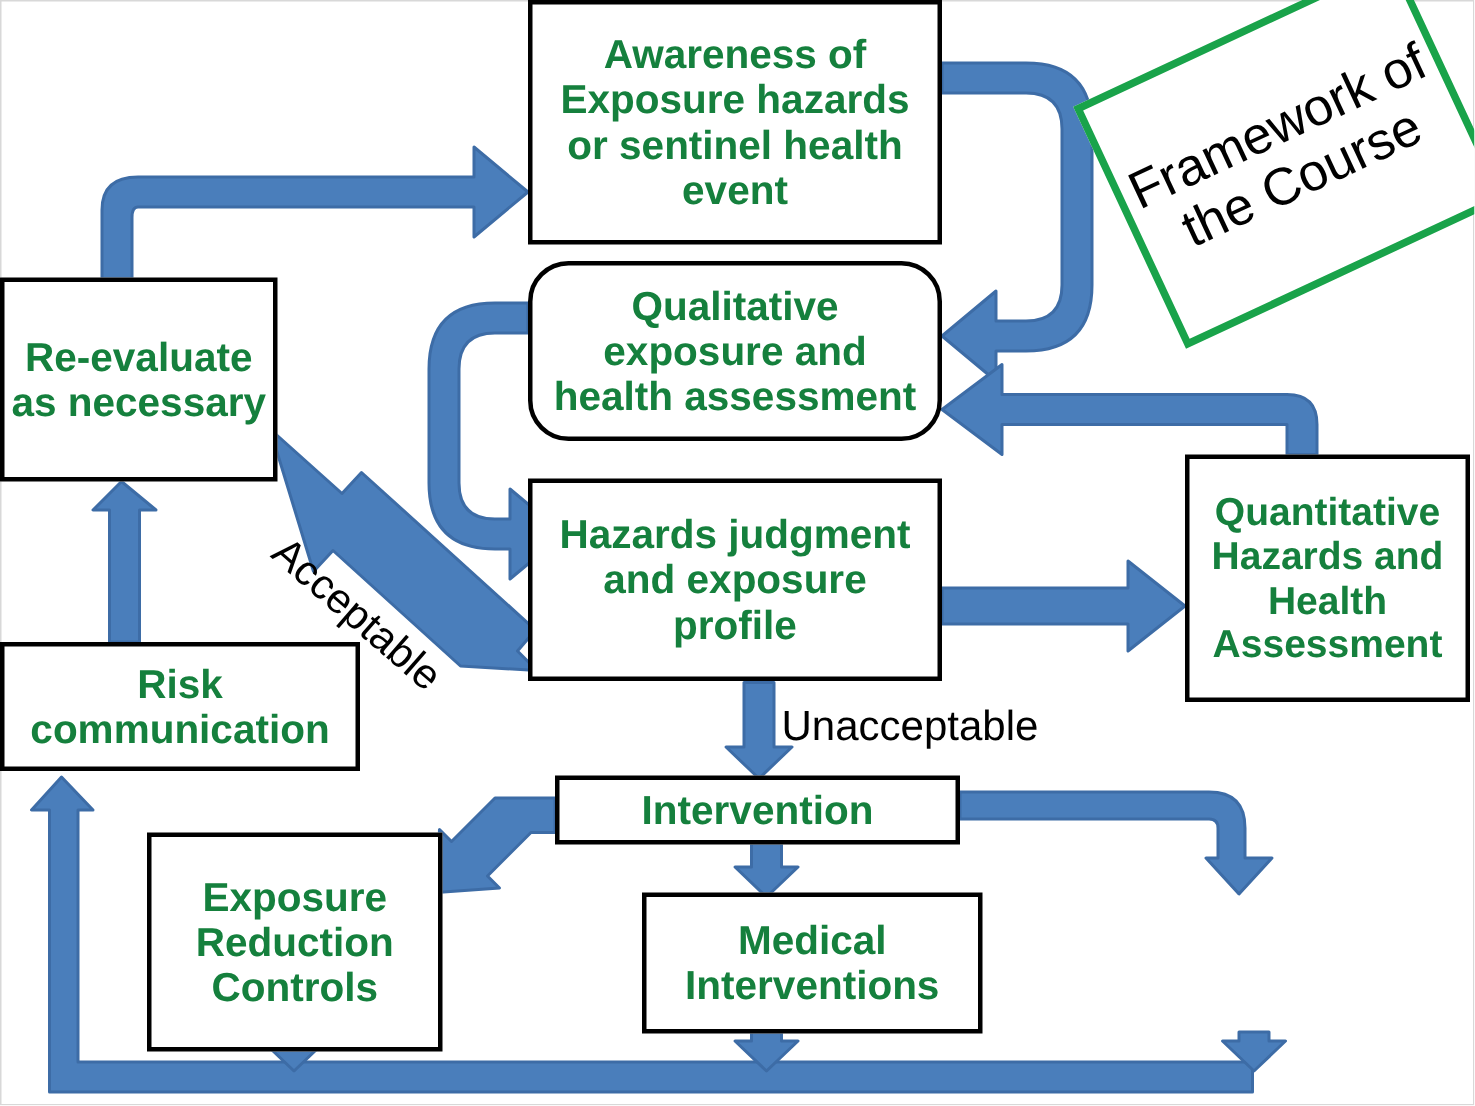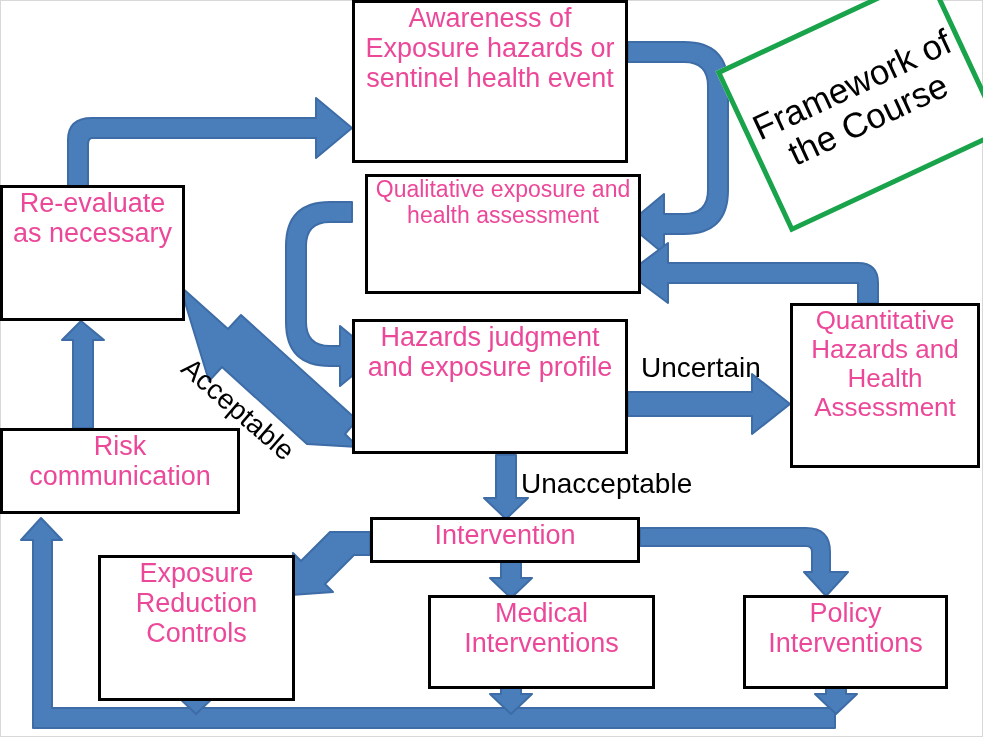--- a/index.html
+++ b/index.html
@@ -1,22 +1,22 @@
 <!DOCTYPE html>
 <html><head>
 <meta charset="utf-8">
 <style>
   html,body{margin:0;padding:0;background:#ffffff;}
   body{font-family:"Liberation Sans","DejaVu Sans",sans-serif;}
   #canvas{position:relative;width:983px;height:737px;background:#fff;overflow:hidden;}
   #canvas::after{content:"";position:absolute;left:0;top:0;right:0;bottom:0;border:1px solid #d8d8d8;pointer-events:none;box-sizing:border-box;}
 
   .node{position:absolute;box-sizing:border-box;border:3px solid #000;background:#fff;
-        display:flex;justify-content:center;text-align:center;
-        color:#ec4899;line-height:1.12;z-index:5;}
+        display:flex;align-items:center;justify-content:center;text-align:center;
+        color:#15803d;line-height:1.12;z-index:5;font-weight:bold;}
   .node span{display:block;padding:0 4px;}
 
   .label{position:absolute;color:#000;white-space:nowrap;z-index:8;background:transparent;}
 
   .framebox{position:absolute;box-sizing:border-box;border:5px solid #19a34a;background:#fff;
             display:flex;align-items:center;justify-content:center;text-align:center;
             color:#000;line-height:1.1;z-index:6;}
 
   svg.arrows{position:absolute;left:0;top:0;width:983px;height:737px;z-index:2;}
   .abody{fill:#4a7ebb;stroke:#3d6ca6;stroke-width:2;stroke-linejoin:round;}
@@ -65,21 +65,21 @@
     <path class="abody" d="M 501,688 L 501,694 L 490,694 L 511,714 L 532,694 L 521,694 L 521,688 Z"></path>
 
     <path class="abody" d="M 826,688 L 826,694 L 815,694 L 836,714 L 857,694 L 846,694 L 846,688 Z"></path>
 
   </svg>
 
   <div class="node" style="left:352px;top:0px;width:276px;height:163px;font-size:27px;">
     <span>Awareness of Exposure hazards or sentinel health event</span>
   </div>
 
-  <div class="node" style="left:365px;top:174px;width:276px;height:120px;font-size:23px;">
+  <div class="node" style="left:352px;top:174px;width:276px;height:120px;font-size:27px;border-radius:27px;">
     <span>Qualitative exposure and health assessment</span>
   </div>
 
   <div class="node" style="left:352px;top:319px;width:276px;height:135px;font-size:27px;">
     <span>Hazards judgment and exposure profile</span>
   </div>
 
   <div class="node" style="left:790px;top:303px;width:190px;height:165px;font-size:26px;">
     <span>Quantitative Hazards and Health Assessment</span>
   </div>
@@ -97,27 +97,21 @@
   </div>
 
   <div class="node" style="left:98px;top:555px;width:197px;height:146px;font-size:27px;">
     <span>Exposure Reduction Controls</span>
   </div>
 
   <div class="node" style="left:398px;top:595px;width:227px;height:94px;font-size:27px;margin-left:30px;">
     <span>Medical Interventions</span>
   </div>
 
-  <div class="node" style="left:743px;top:595px;width:205px;height:94px;font-size:27px;">
-    <span>Policy Interventions</span>
-  </div>
 
-  <div class="label" style="left:641px;top:352px;font-size:28px;">
-    <span>Uncertain</span>
-  </div>
 
   <div class="label" style="left:196px;top:352px;font-size:28px;transform:rotate(41deg);transform-origin:left top;">
     <span>Acceptable</span>
   </div>
 
   <div class="label" style="left:521px;top:468px;font-size:28px;">
     <span>Unacceptable</span>
   </div>
 
   <div class="framebox" style="left:742px;top:13px;width:236px;height:178px;transform:rotate(-25deg);font-size:35px;">

